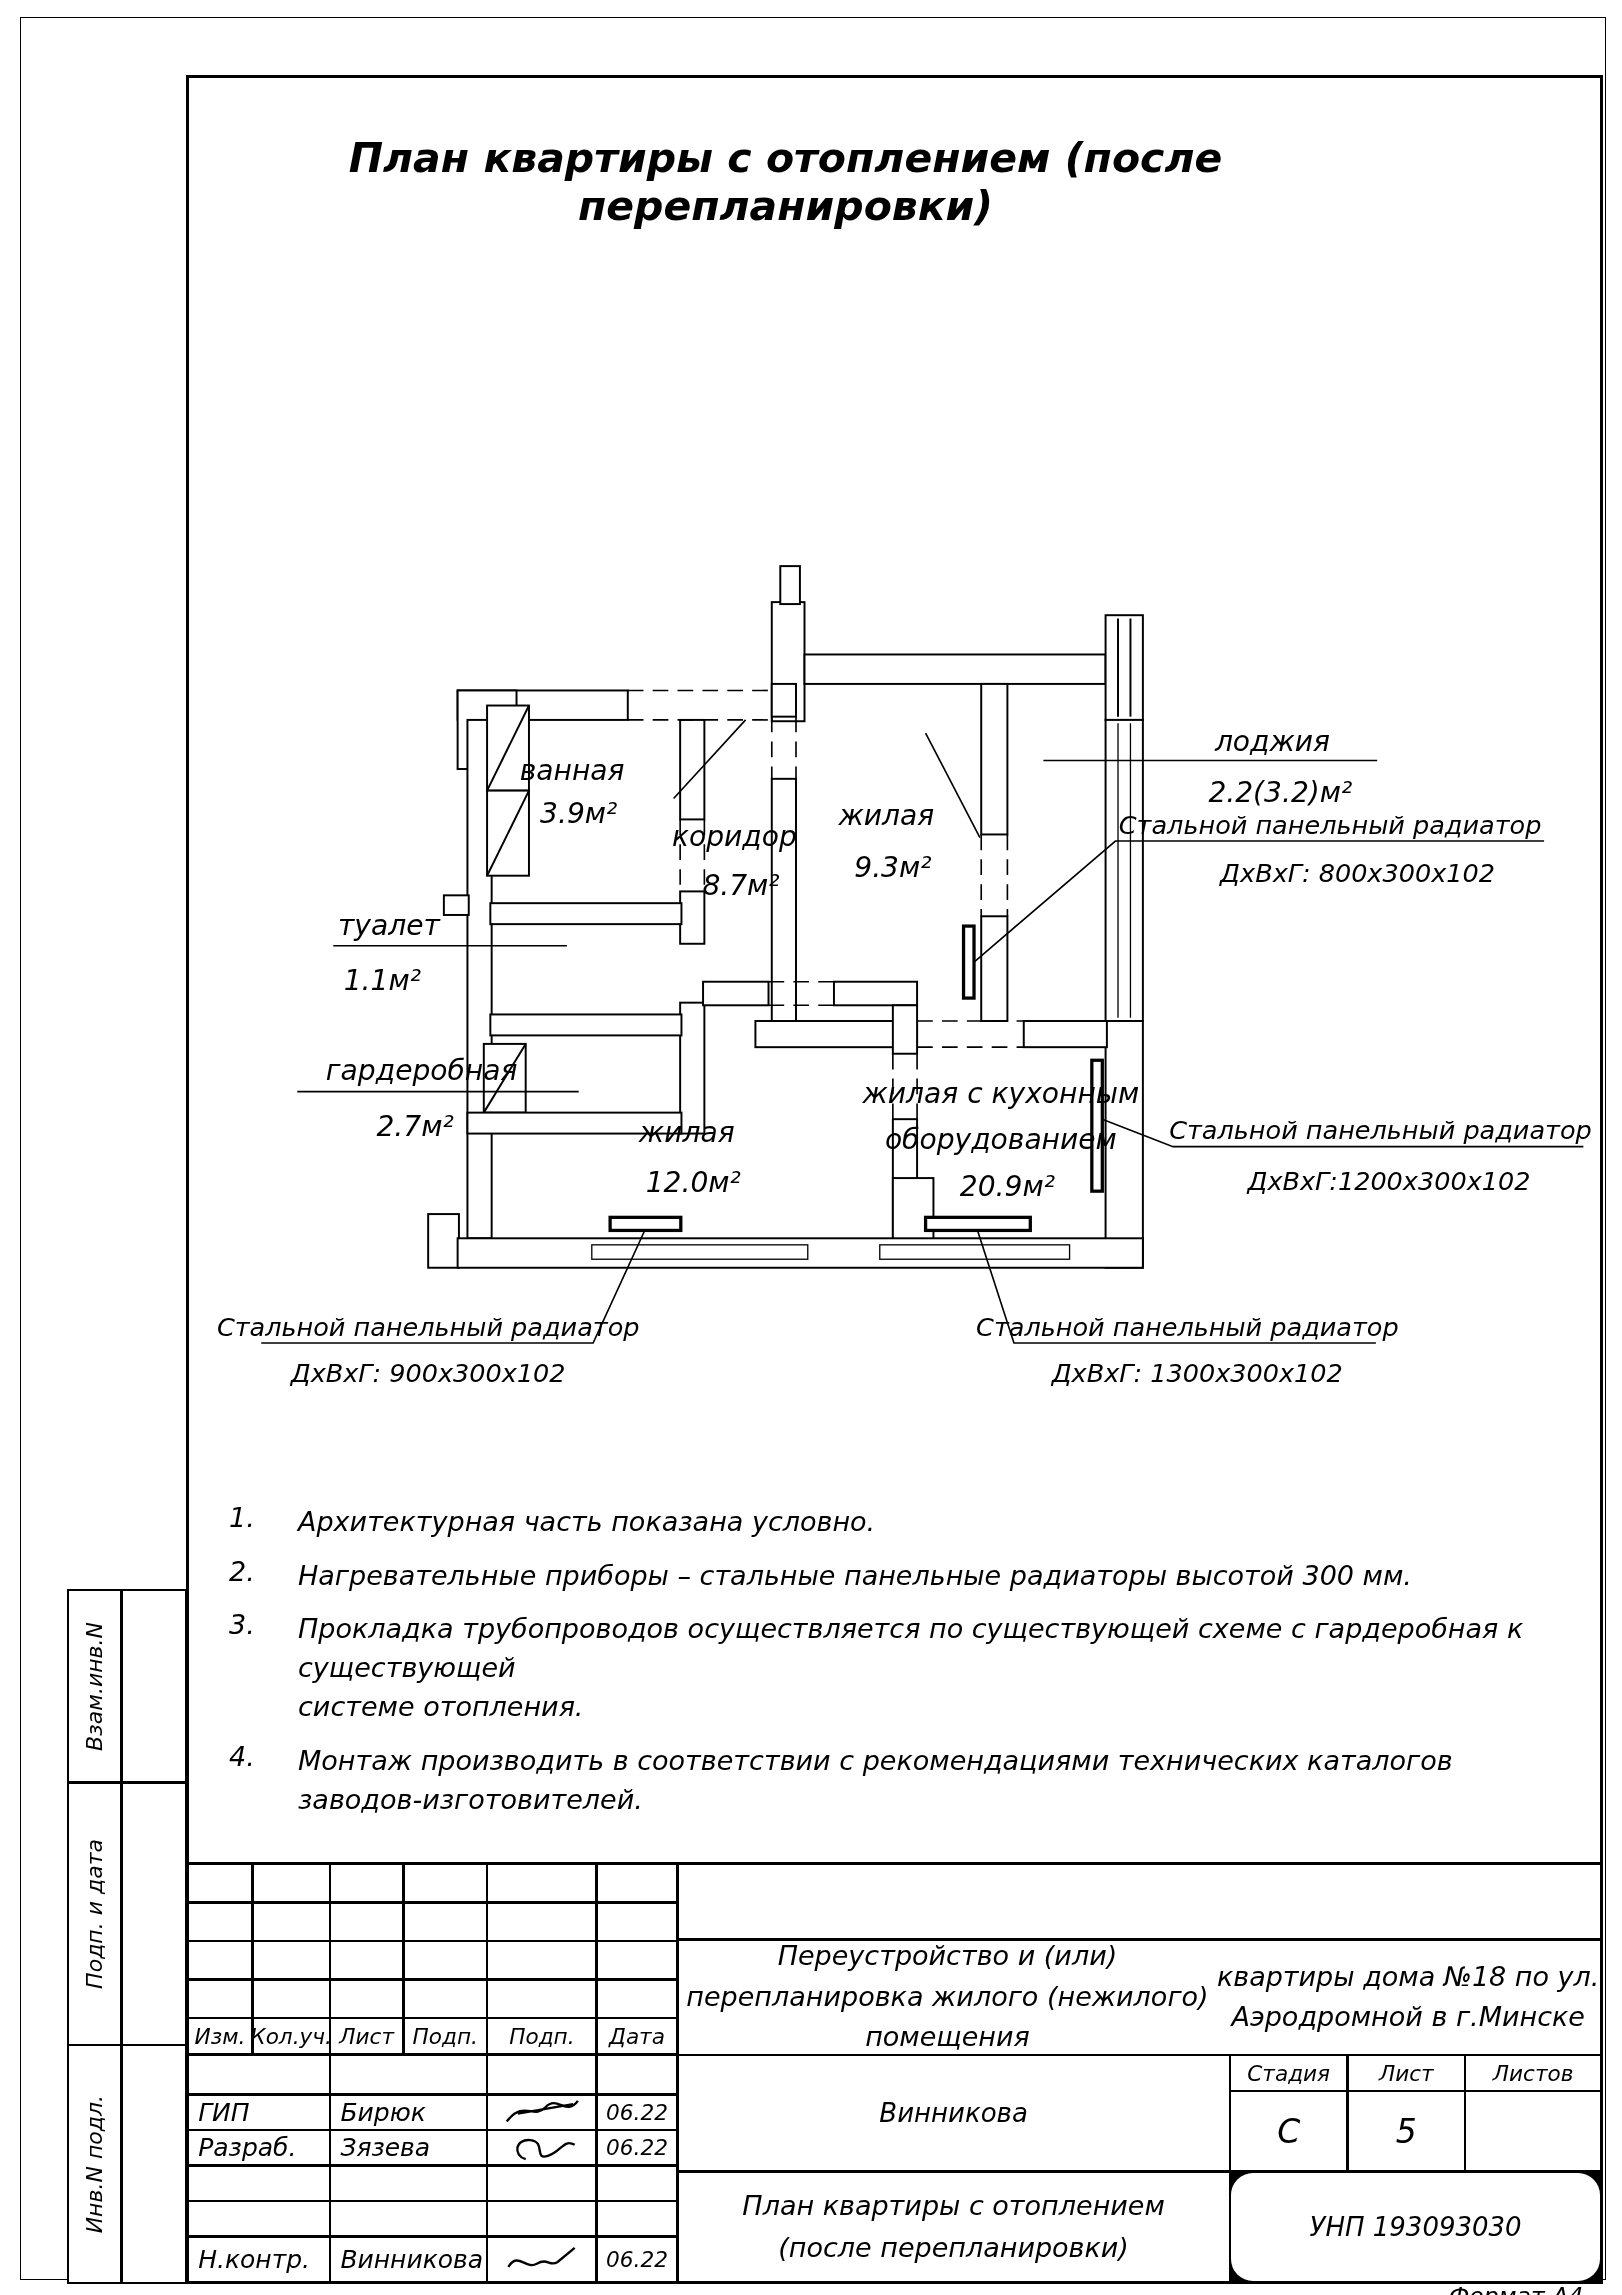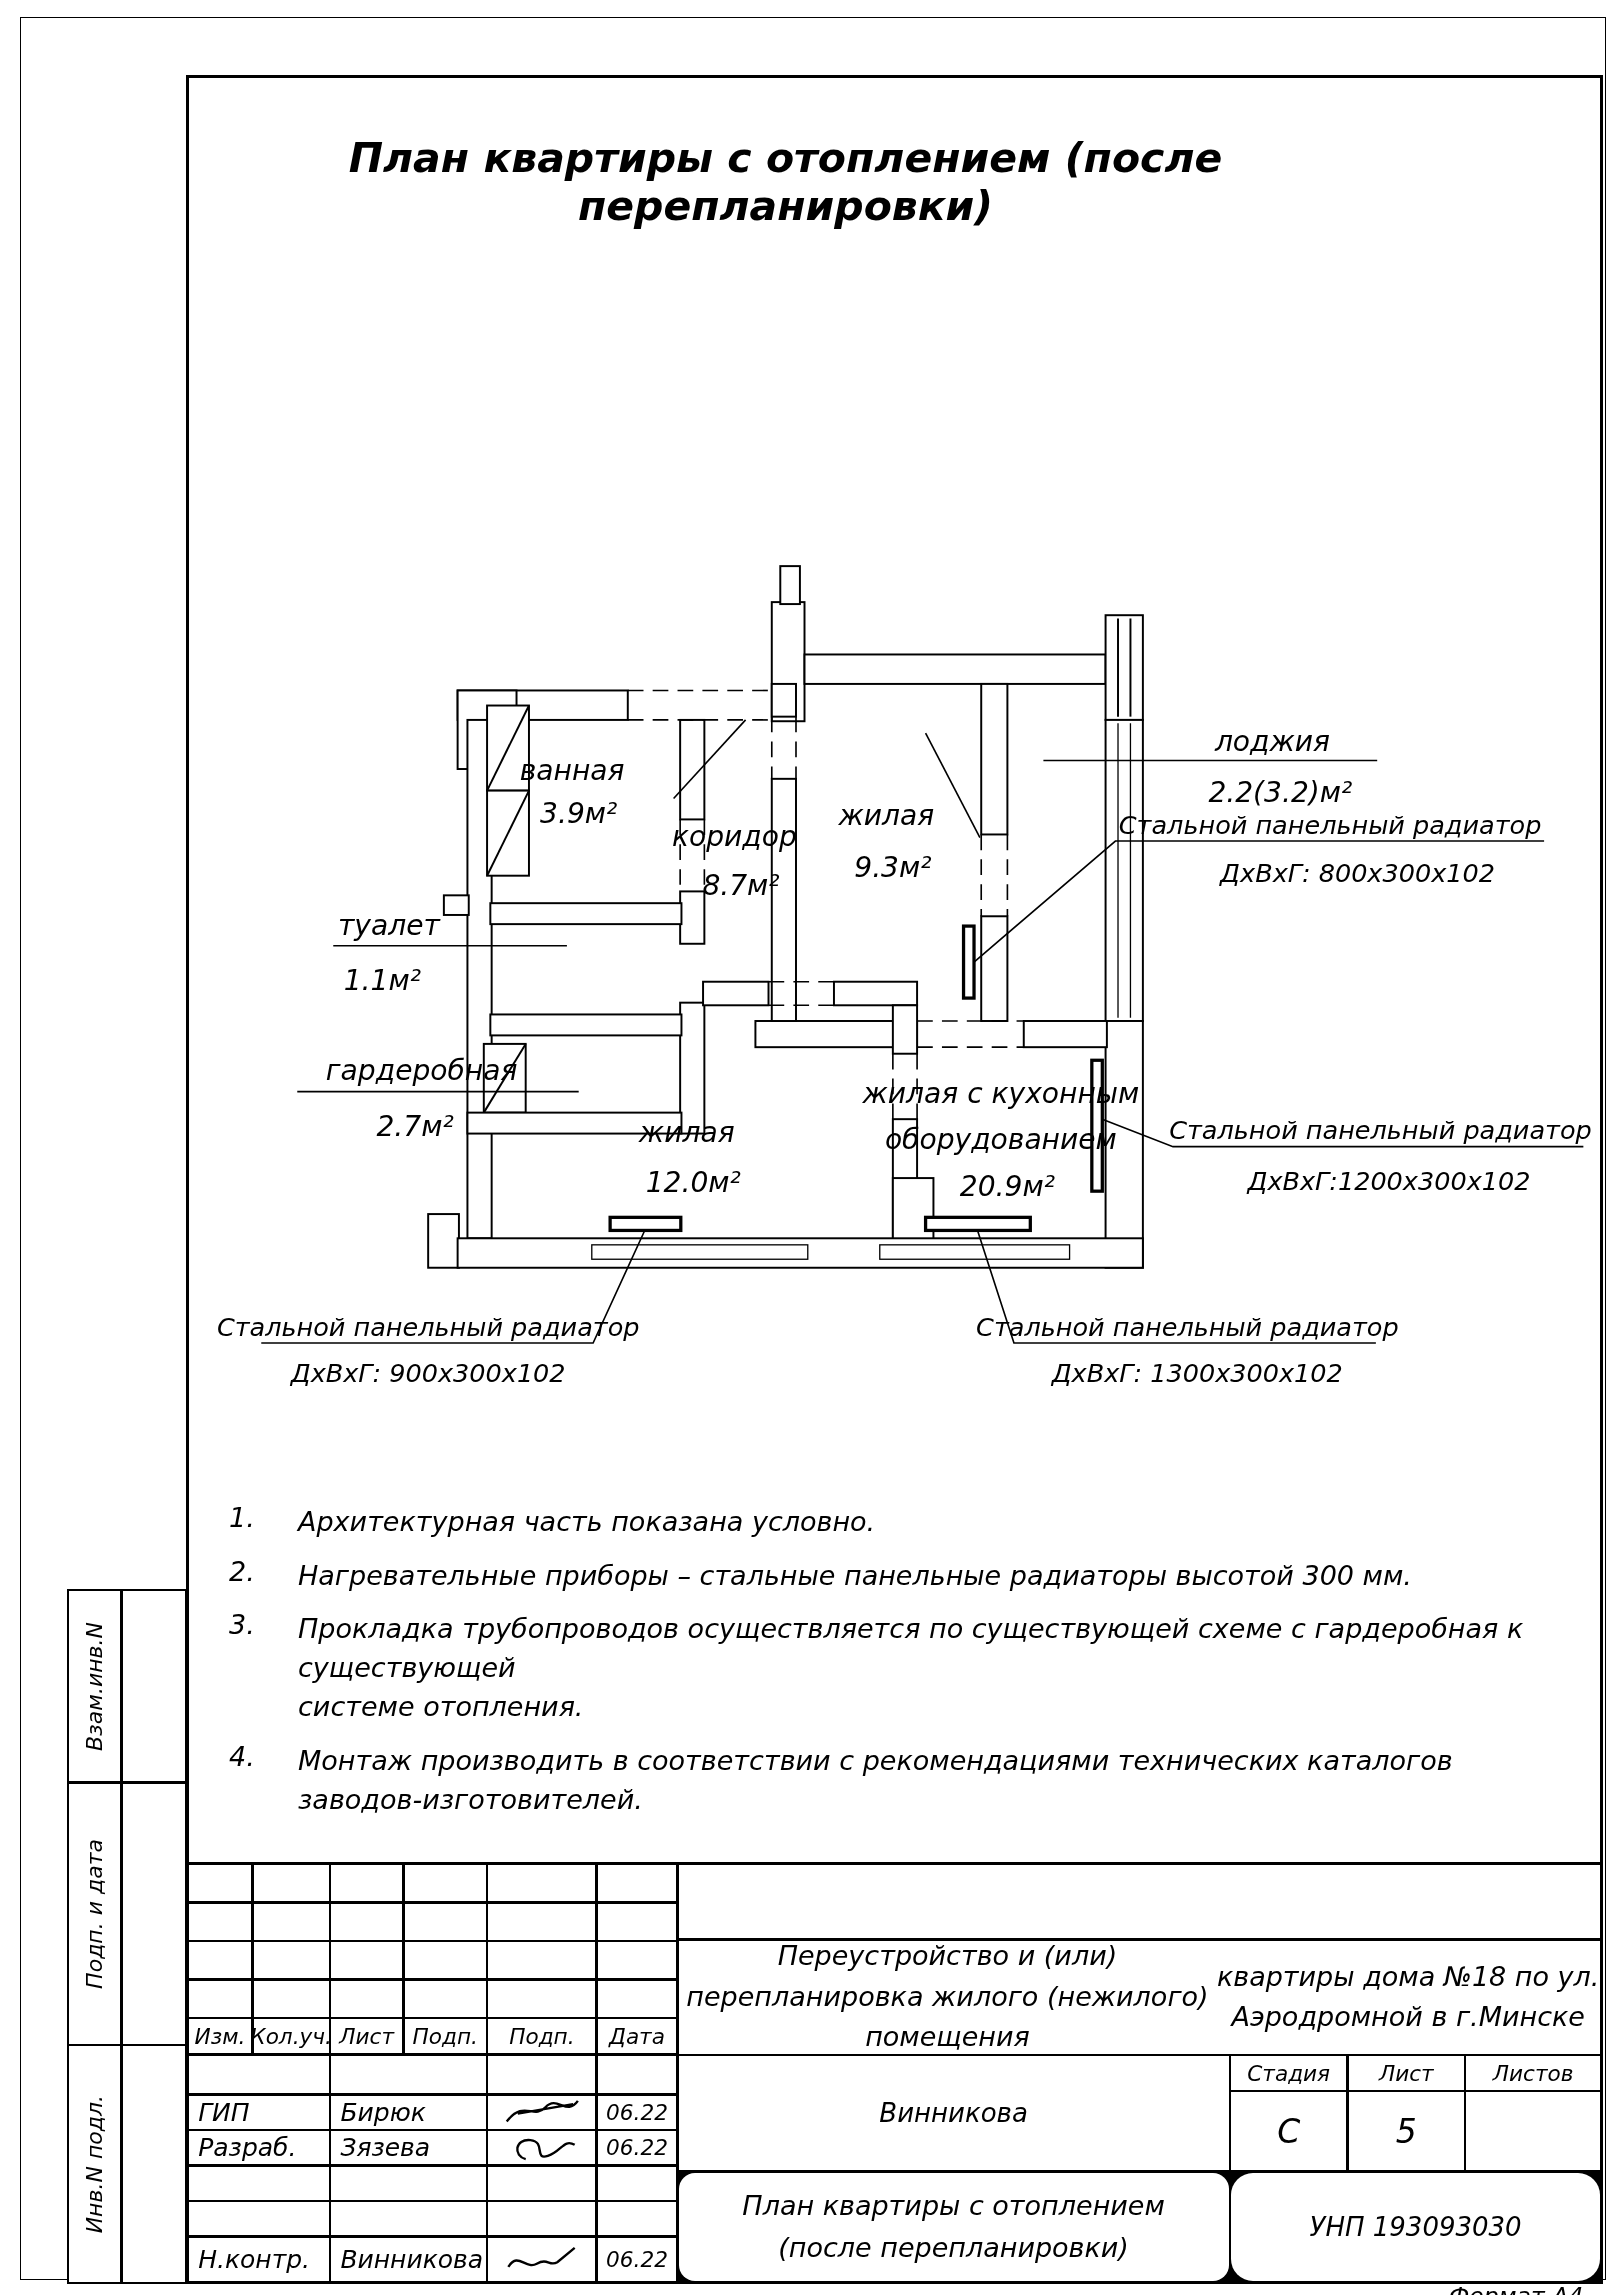--- a/index.html
+++ b/index.html
@@ -34,21 +34,21 @@
         font-style:italic;overflow:hidden;}
   .cell.small{font-size:21.6px;}
   .cell.name{font-size:25px;justify-content:flex-start;padding-left:9.2px;box-sizing:border-box;}
   .cell.ctr{font-size:26px;text-align:center;}
   .span2{grid-column:span 2;}
   .span4{grid-column:span 4;}
   .span3{grid-column:span 3;border-radius:22px;}
   .proj{flex-direction:row;font-size:27px;line-height:1.5;text-align:center;}
   .stage-col{display:grid;grid-template-rows:34px 1fr;gap:2px;background:#000;}
   .stage-val{font-size:33px;}
-  .doc2{flex-direction:column;font-size:27px;line-height:1.55;text-align:left;border-radius:16px;}
+  .doc2{flex-direction:column;font-size:27px;line-height:1.55;text-align:left;}
   .sig svg{width:79px;height:34px;}
   
   .sidebar{position:absolute;left:67px;top:1589px;width:120px;height:695px;background:#000;
            border:2.6px solid #000;box-sizing:border-box;display:grid;gap:2.6px;
            grid-template-columns:51px 1fr;grid-template-rows:190px 260px 1fr;}
   .vcell{background:#fff;display:flex;align-items:center;justify-content:center;}
   .vtext{writing-mode:vertical-rl;transform:rotate(180deg);font-style:italic;font-size:22px;
          white-space:nowrap;}
   .format-label{position:absolute;left:1449px;top:2282px;font-style:italic;font-size:23.6px;}
 </style>

